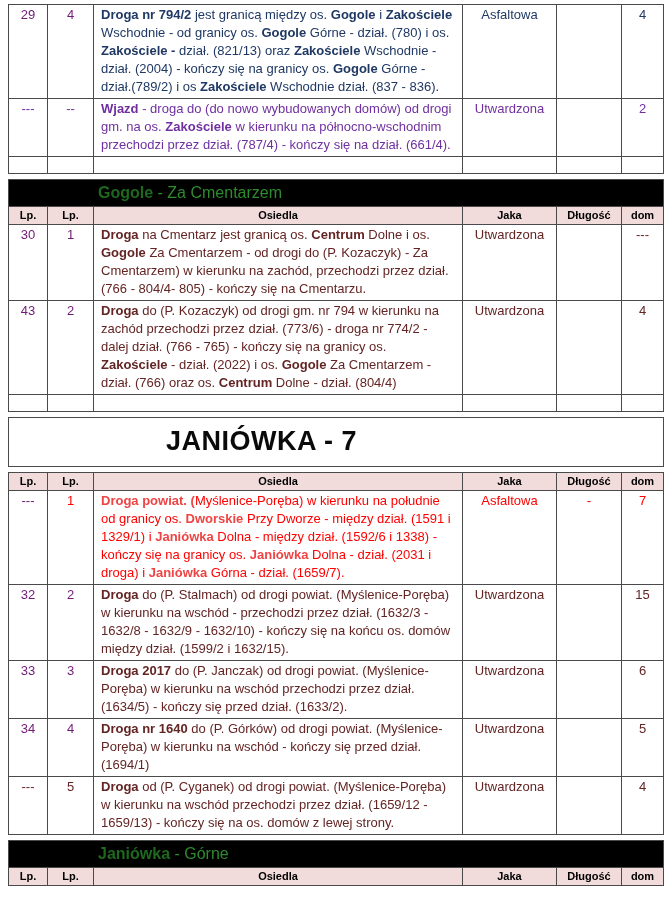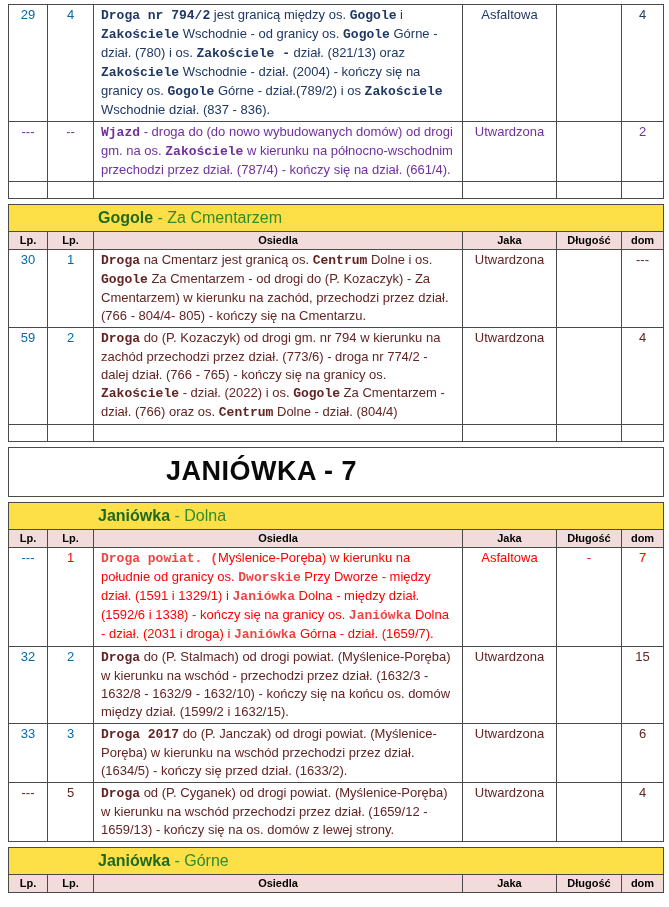--- a/index.html
+++ b/index.html
@@ -16,42 +16,42 @@
   table.tbl td{
     border:1px solid #4a4a4a;
     vertical-align:top;
     overflow:hidden;
   }
   
   td.lp, td.jaka, td.dlugosc, td.dom{
     text-align:center;font-size:13px;line-height:18px;padding:1px 2px;
   }
   td.desc{font-size:13px;line-height:18px;padding:1px 7px 2px 7px;}
-  .seg-b{font-weight:bold;font-family:Liberation Mono, monospace;}
+  .seg-b{font-weight:bold;}
   
   tr.colhead td{
     background:#F2DCDB;color:#000;font-weight:bold;font-size:11px;
     text-align:center;line-height:13px;padding:2px 1px;
   }
   
   tr.sechead td{
-    background:#fde047;padding:3px 4px 4px 89px;font-size:16px;line-height:19px;
+    background:#000000;padding:3px 4px 4px 89px;font-size:16px;line-height:19px;
   }
   .sec-bold{font-weight:bold;color:#1E691E;}
   .sec-rest{color:#2E8B2E;}
   
   tr.bigtitle td{padding:8px 8px 10px 157px;}
   .title-text{font-size:27px;font-weight:bold;color:#0a0a0a;letter-spacing:0.5px;line-height:30px;}
   
   .c-navy{color:#1F3864;}
   .c-purple{color:#7030A0;}
   .c-maroon{color:#632423;}
   .c-red{color:#FF0000;}
   .c-red .seg-b{color:#ef4444;}
-  .lp-black{color:#0369a1;}
+  .lp-black{color:#701a75;}
   tr.emptyrow td{height:14px;}
 </style>
 </head>
 <body>
 
 <div class="page">
   <div id="register">
       <table class="tbl">
         <colgroup>
           <col style="width: 39px;">
@@ -111,21 +111,21 @@
           </tr>
           <tr class="c-maroon">
             <td class="lp lp-black">30</td>
             <td class="lp lp-black">1</td>
             <td class="desc"><span class="seg-b">Droga</span><span class="seg"> na Cmentarz jest granicą os. </span><span class="seg-b">Centrum</span><span class="seg"> Dolne i os. </span><span class="seg-b">Gogole</span><span class="seg"> Za Cmentarzem - od drogi do (P. Kozaczyk) - Za Cmentarzem)  w kierunku na zachód, przechodzi przez dział. (766 - 804/4- 805) - kończy się na Cmentarzu.</span></td>
             <td class="jaka">Utwardzona</td>
             <td class="dlugosc"></td>
             <td class="dom">---</td>
           </tr>
           <tr class="c-maroon">
-            <td class="lp lp-black">59</td>
+            <td class="lp lp-black">43</td>
             <td class="lp lp-black">2</td>
             <td class="desc"><span class="seg-b">Droga</span><span class="seg"> do (P. Kozaczyk) od drogi gm. nr 794  w kierunku na zachód przechodzi przez  dział. (773/6) - droga nr 774/2 - dalej dział. (766 - 765) - kończy się na granicy os. </span><span class="seg-b">Zakościele</span><span class="seg"> - dział. (2022) i os. </span><span class="seg-b">Gogole</span><span class="seg"> Za Cmentarzem - dział. (766) oraz os. </span><span class="seg-b">Centrum</span><span class="seg">  Dolne - dział. (804/4)</span></td>
             <td class="jaka">Utwardzona</td>
             <td class="dlugosc"></td>
             <td class="dom">4</td>
           </tr>
           <tr class="emptyrow">
             <td></td>
             <td></td>
             <td></td>
@@ -155,23 +155,20 @@
       <table class="tbl">
         <colgroup>
           <col style="width: 39px;">
           <col style="width: 46px;">
           <col style="width: 369px;">
           <col style="width: 94px;">
           <col style="width: 65px;">
           <col style="width: 42px;">
         </colgroup>
         <tbody>
-          <tr class="sechead">
-            <td colspan="6"><span class="sec-bold">Janiówka</span><span class="sec-rest"> - Dolna</span></td>
-          </tr>
           <tr class="colhead">
             <td>Lp.</td>
             <td>Lp.</td>
             <td>Osiedla</td>
             <td>Jaka</td>
             <td>Długość</td>
             <td>dom</td>
           </tr>
           <tr class="c-red">
             <td class="lp lp-black">---</td>
@@ -191,20 +188,28 @@
           </tr>
           <tr class="c-maroon">
             <td class="lp lp-black">33</td>
             <td class="lp lp-black">3</td>
             <td class="desc"><span class="seg-b">Droga 2017</span><span class="seg">  do (P. Janczak) od drogi powiat. (Myślenice-Poręba) w kierunku na wschód przechodzi przez dział. (1634/5) - kończy się przed dział. (1633/2).</span></td>
             <td class="jaka">Utwardzona</td>
             <td class="dlugosc"></td>
             <td class="dom">6</td>
           </tr>
           <tr class="c-maroon">
+            <td class="lp lp-black">34</td>
+            <td class="lp lp-black">4</td>
+            <td class="desc"><span class="seg-b">Droga nr 1640</span><span class="seg">  do (P. Górków) od drogi powiat. (Myślenice-Poręba)  w kierunku na wschód - kończy się przed dział. (1694/1)</span></td>
+            <td class="jaka">Utwardzona</td>
+            <td class="dlugosc"></td>
+            <td class="dom">5</td>
+          </tr>
+          <tr class="c-maroon">
             <td class="lp">---</td>
             <td class="lp">5</td>
             <td class="desc"><span class="seg-b">Droga</span><span class="seg">  od (P. Cyganek) od drogi powiat. (Myślenice-Poręba) w kierunku na wschód przechodzi przez dział. (1659/12 - 1659/13) - kończy się na os. domów z lewej strony.</span></td>
             <td class="jaka">Utwardzona</td>
             <td class="dlugosc"></td>
             <td class="dom">4</td>
           </tr>
         </tbody>
       </table>
       <table class="tbl">

